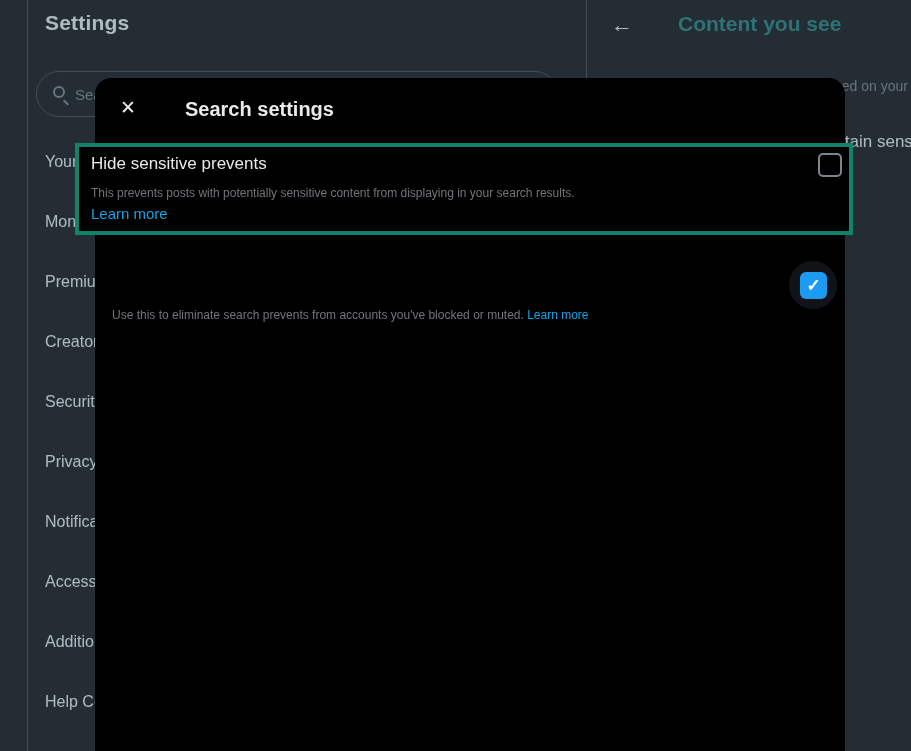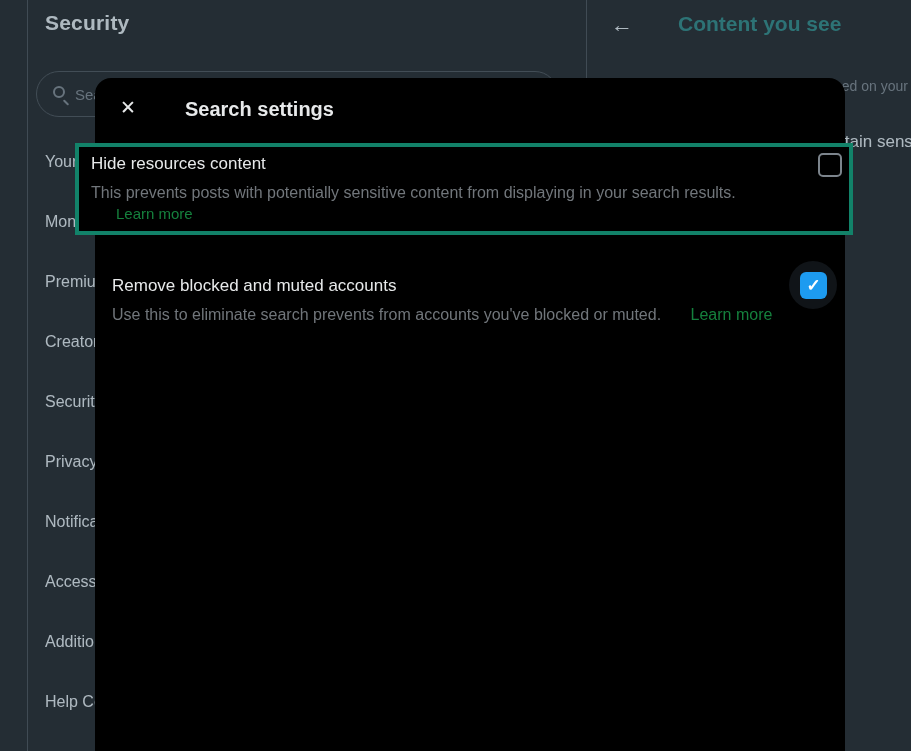--- a/index.html
+++ b/index.html
@@ -71,22 +71,22 @@
   .modal-close {
     position:absolute; left:16px; top:13px; width:34px; height:34px;
     font-size:19px; line-height:34px; text-align:center; color:#e7e9ea;
     border-radius:50%; cursor:pointer;
   }
   .modal-title {
     position:absolute; left:90px; top:20px; font-size:20px; font-weight:700;
     color:#e7e9ea; white-space:nowrap;
   }
   .opt-title { font-size:17px; line-height:22px; color:#e7e9ea; white-space:nowrap; }
-  .opt-desc  { font-size:16px; line-height:20px; color:#71767b; white-space:nowrap; }
-  .link      { color:#15803d; cursor:pointer; text-decoration:none;margin-left:25px; }
+  .opt-desc  { font-size:12px; line-height:20px; color:#71767b; white-space:nowrap; }
+  .link      { color:#0ea5e9; cursor:pointer; text-decoration:none; }
 
   
   .row2-title { position:absolute; left:17px; top:197px; }
   .row2-desc  { position:absolute; left:17px; top:227px; }
   .cb-halo {
     position:absolute; left:694px; top:183px; width:48px; height:48px;
     border-radius:50%; background:rgba(91,112,131,0.18);
   }
   .cb-checked {
     position:absolute; left:705px; top:194px; width:27px; height:27px;
@@ -109,21 +109,21 @@
 </style>
 </head>
 <body>
 
 <div id="screen">
 
   <div class="bg-layer">
     <div class="v-divider divider-left"></div>
     <div class="v-divider divider-right"></div>
 
-    <div class="sidebar-title">Security</div>
+    <div class="sidebar-title">Settings</div>
 
     <div class="search-pill">
       <span class="search-glass"></span>
       <input class="search-input" type="text" placeholder="Search settings" style="">
     </div>
 
     <div class="nav-item" style="top:152px">Your account</div>
     <div class="nav-item" style="top:212px">Monetization</div>
     <div class="nav-item" style="top:272px">Premium</div>
     <div class="nav-item" style="top:332px">Creator subscriptions</div>
@@ -139,29 +139,28 @@
     <div class="panel-desc-line">Decide what you see on X based on your</div>
     <div class="panel-media-label">Display media that may contain sensitive content</div>
   </div>
 
   <div class="backdrop"></div>
 
   <div class="modal">
     <div class="modal-close">✕</div>
     <div class="modal-title">Search settings</div>
 
-    <div class="opt-title row2-title">Remove blocked and muted accounts</div>
     <div class="opt-desc row2-desc">
       <span>Use this to eliminate search prevents from accounts you've blocked or muted.</span>
       <span class="link">Learn more</span>
     </div>
     <div class="cb-halo"></div>
     <div class="cb-checked">✓</div>
   </div>
 
   <div class="highlight-box">
-    <div class="opt-title hl-title">Hide resources content</div>
+    <div class="opt-title hl-title">Hide sensitive prevents</div>
     <div class="opt-desc hl-desc">This prevents posts with potentially sensitive content from displaying in your search results.</div>
     <div class="link hl-link">Learn more</div>
     <div class="cb-unchecked"></div>
   </div>
 
 </div>
 
 </body></html>

